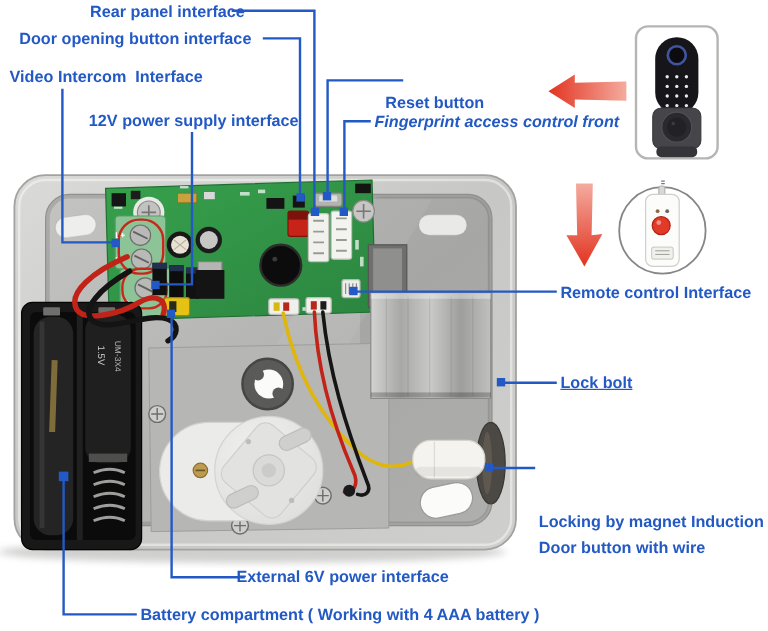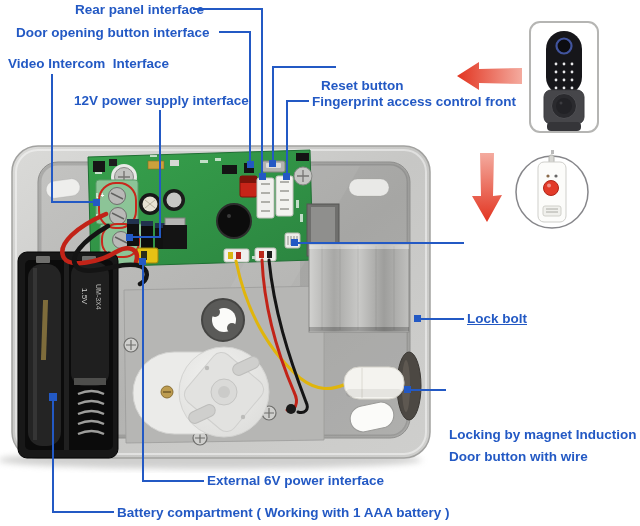--- a/index.html
+++ b/index.html
@@ -338,19 +338,20 @@
     <rect x="139" y="258" width="7" height="7"></rect>
     <rect x="49" y="393" width="8" height="8"></rect>
   </g>
 </svg>
 
 <div class="lbl" style="left:75px;top:2px;">Rear panel interface</div>
 <div class="lbl" style="left:16px;top:25px;">Door opening button interface</div>
 <div class="lbl" style="left:8px;top:56px;">Video Intercom  Interface</div>
 <div class="lbl" style="left:59px;top:93px;margin-left:15px;">12V power supply interface</div>
 <div class="lbl" style="left:321px;top:59px;margin-top:19px;">Reset button</div>
-<div class="lbl" style="left:312px;top:94px;">Fingerprint access control front</div>
+<div class="lbl" style="left:312px;top:94px;font-style:italic;">Fingerprint access control front</div>
+<div class="lbl" style="left:467px;top:236px;">Remote control Interface</div>
 <div class="lbl" style="left:467px;top:311px;text-decoration:underline;">Lock bolt</div>
 <div class="lbl two-line" style="left:449px;top:381px;margin-top:43px;"><span>Locking by magnet Induction</span><br><span>Door button with wire</span></div>
-<div class="lbl" style="left:207px;top:473px;text-align:right;">External 6V power interface</div>
-<div class="lbl" style="left:117px;top:505px;">Battery compartment ( Working with 1 AAA battery )</div>
+<div class="lbl" style="left:197px;top:473px;text-align:right;">External 6V power interface</div>
+<div class="lbl" style="left:117px;top:505px;">Battery compartment ( Working with 4 AAA battery )</div>
 
 </div>
 
 </body></html>

